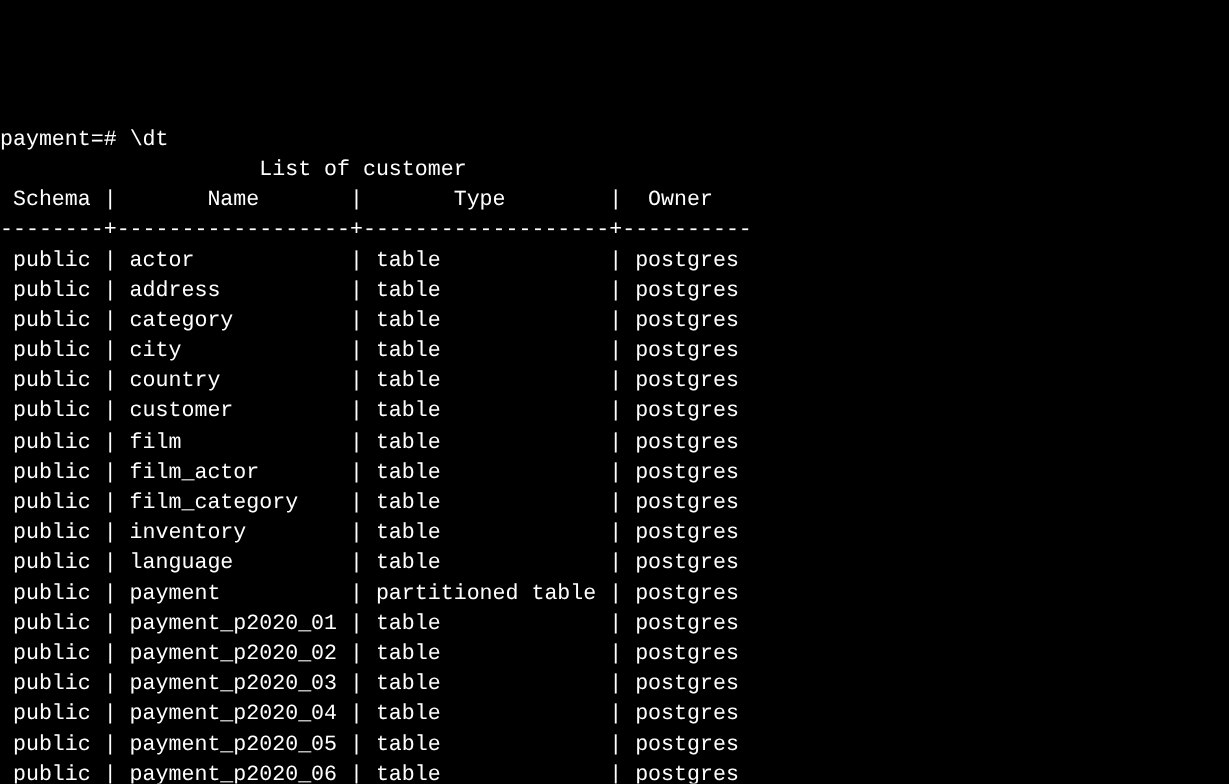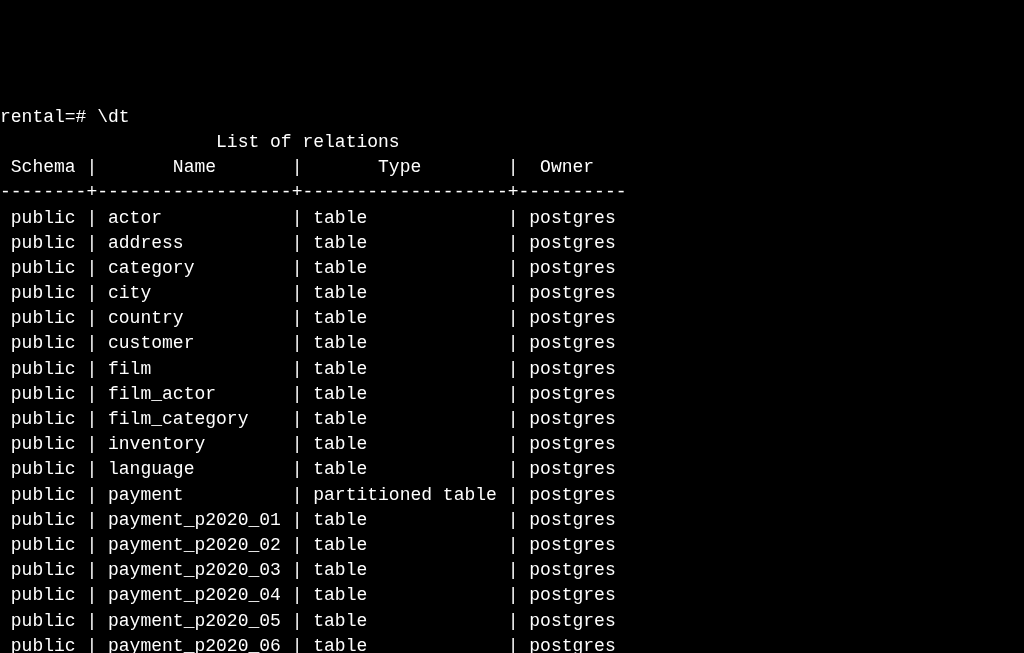--- a/index.html
+++ b/index.html
@@ -21,22 +21,22 @@
     }
     .terminal-output {
       white-space: pre;
     }
   </style>
 </head>
 <body>
 
 
 
-<div class="terminal-output"><span>rental=# </span><span>\dt</span>
-<span id="title-line">                    List of relations                     </span>
+<div class="terminal-output"><span>payment=# </span><span>\dt</span>
+<span id="title-line">                    List of customer                     </span>
 <span id="header-line"> Schema |       Name       |       Type        |  Owner   </span>
 <span>--------+------------------+-------------------+----------</span>
 <span id="rows-container"> public | actor            | table             | postgres
  public | address          | table             | postgres
  public | category         | table             | postgres
  public | city             | table             | postgres
  public | country          | table             | postgres
  public | customer         | table             | postgres
  public | film             | table             | postgres
  public | film_actor       | table             | postgres

